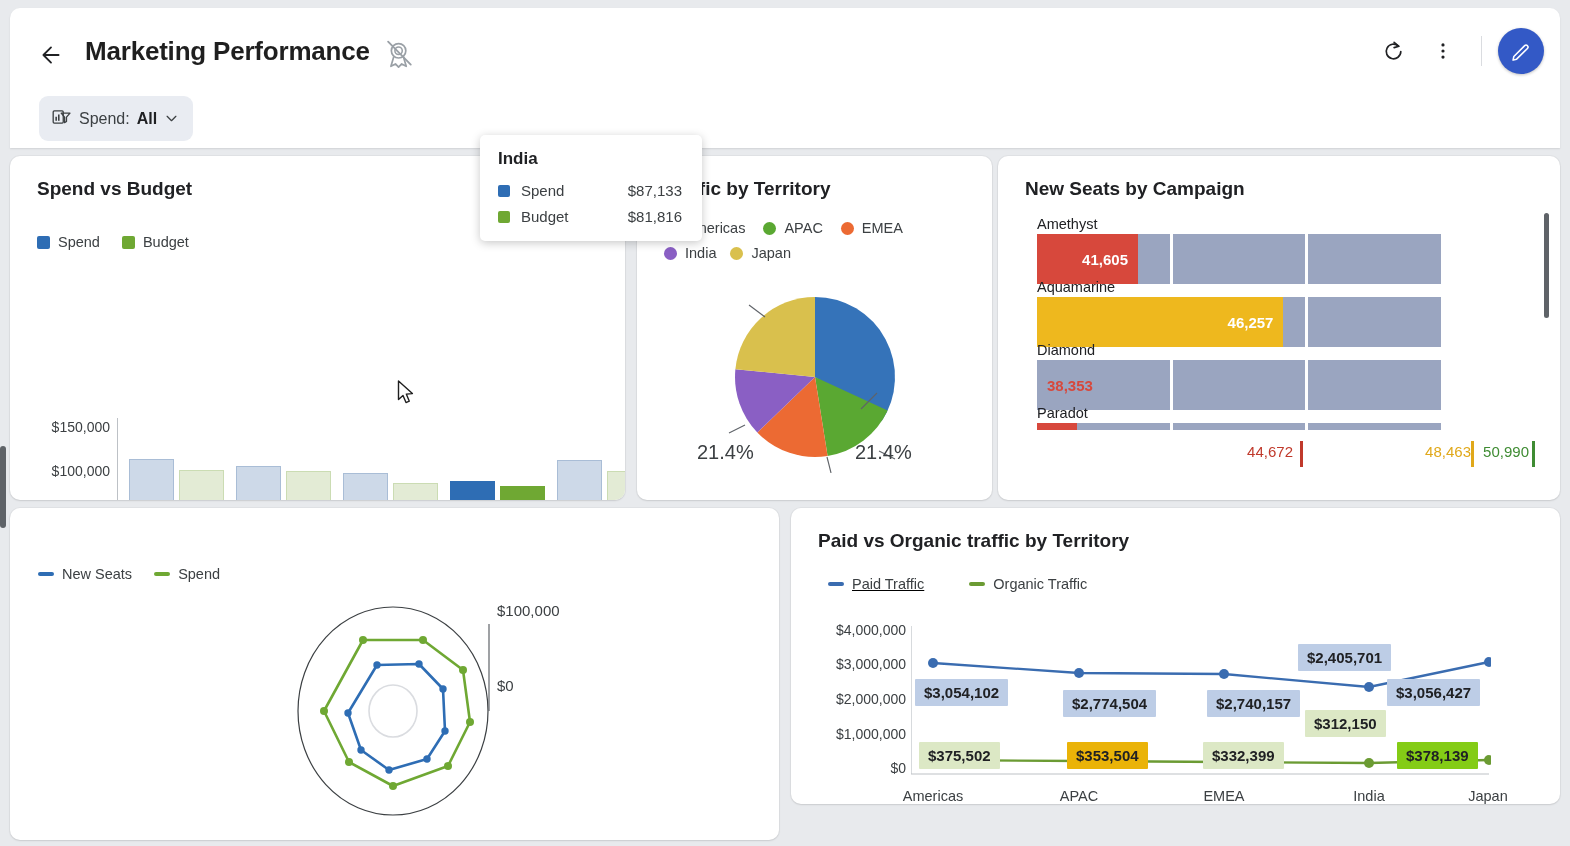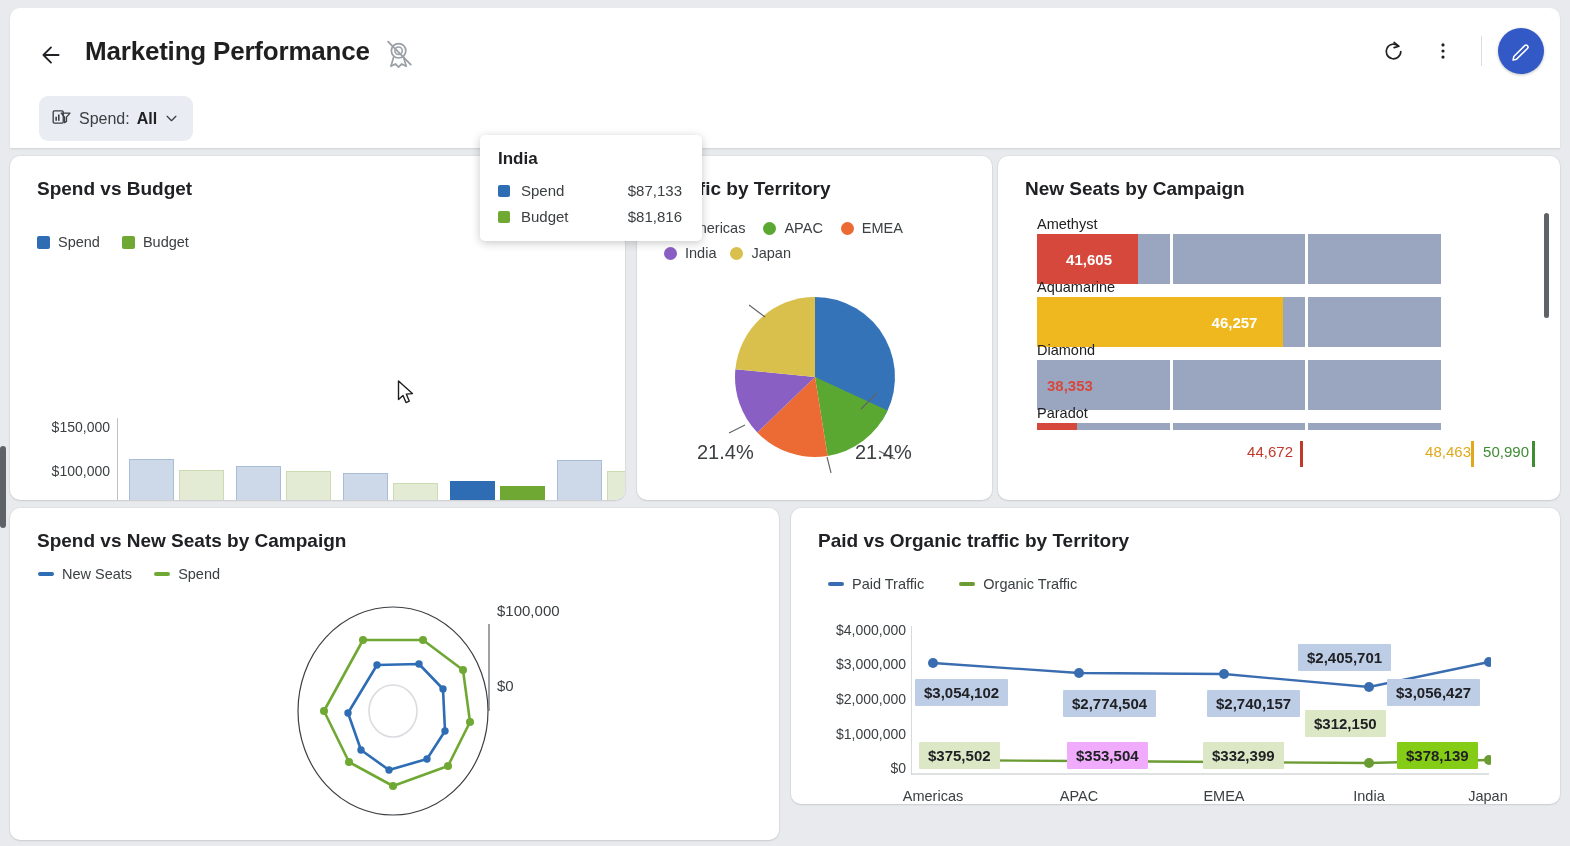--- a/index.html
+++ b/index.html
@@ -92,21 +92,21 @@
   .tt-sq { width: 12px; height: 12px; border-radius: 2px; margin-right: 11px; }
   .tt-name { font-size: 15px; color: #3c4043; }
   .tt-val { font-size: 15px; color: #3c4043; margin-left: auto; padding-left: 50px; }
 
   
   .seat-row { position: absolute; left: 39px; width: 404px; }
   .seat-label { font-size: 14.5px; color: #202124; }
   .seat-track { position: relative; height: 50px; margin-top: 2px; display: flex; gap: 3px; }
   .seat-seg { flex: 1; background: #9aa5c0; }
   .seat-fill { position: absolute; left: 0; top: 0; height: 100%; display: flex; align-items: center; justify-content: flex-end; }
-  .seat-fill span { color: #fff; font-size: 15px; font-weight: bold; padding-right: 26px; }
+  .seat-fill span { color: #fff; font-size: 15px; font-weight: bold; padding-right: 10px; }
   .seat-inner-label { position: absolute; left: 10px; top: 50%; transform: translateY(-50%); font-size: 15px; font-weight: bold; }
 
   .vscroll { position: absolute; width: 5px; border-radius: 3px; background: #5f6368; }
 
   
   .pie-label { position: absolute; font-size: 20px; color: #3c4043; }
 
   
   .pt-label {
     position: absolute; font-size: 15px; color: #202124; font-weight: bold;
@@ -347,21 +347,20 @@
 
       <div style="position:absolute; left:328px; top:2px; width:120px; text-align:right; font-size:15px; color:#e0a81a;">48,463</div>
       <div style="position:absolute; left:448px; top:0; width:3px; height:26px; background:#e0a81a;"></div>
 
       <div style="position:absolute; left:386px; top:2px; width:120px; text-align:right; font-size:15px; color:#3f8c33;">50,990</div>
       <div style="position:absolute; left:509px; top:0; width:3px; height:26px; background:#3f8c33;"></div>
     </div>
   </div>
 
   <div class="card" id="card-radar">
-    <div class="card-title">Spend vs New Seats by Campaign</div>
 
     <div class="legend" style="left:28px; top:58px;">
       <div class="lg-item">
         <div class="lg-line" style="background:#2e6db4"></div>
         <div class="lg-txt">New Seats</div>
       </div>
       <div class="lg-item">
         <div class="lg-line" style="background:#6fa833"></div>
         <div class="lg-txt">Spend</div>
       </div>
@@ -399,21 +398,21 @@
     </svg>
 
     <div style="position:absolute; left:487px; top:94px; font-size:15px; color:#3c4043;">$100,000</div>
     <div style="position:absolute; left:487px; top:169px; font-size:15px; color:#3c4043;">$0</div>
   </div>
 
   <div class="card" id="card-paid">
     <div class="card-title">Paid vs Organic traffic by Territory</div>
 
     <div class="legend" style="left:37px; top:68px;">
-      <div class="lg-item" style="margin-right:35px;">
+      <div class="lg-item" style="margin-right:45px;text-decoration:underline;">
         <div class="lg-line" style="background:#3a6cb0"></div>
         <div class="lg-txt">Paid Traffic</div>
       </div>
       <div class="lg-item">
         <div class="lg-line" style="background:#6b9b33"></div>
         <div class="lg-txt">Organic Traffic</div>
       </div>
     </div>
 
     <div class="ax-y" style="left:0px; top:114px; width:115px;">$4,000,000</div>
@@ -445,21 +444,21 @@
       </g>
     </svg>
 
     <div class="pt-label" style="left:124px; top:171px; background:#bdcde6;">$3,054,102</div>
     <div class="pt-label" style="left:272px; top:182px; background:#bdcde6;">$2,774,504</div>
     <div class="pt-label" style="left:416px; top:182px; background:#bdcde6;">$2,740,157</div>
     <div class="pt-label" style="left:507px; top:136px; background:#bdcde6;">$2,405,701</div>
     <div class="pt-label" style="left:596px; top:171px; background:#bdcde6;">$3,056,427</div>
 
     <div class="pt-label" style="left:128px; top:234px; background:#dce8c5;">$375,502</div>
-    <div class="pt-label" style="left:276px; top:234px; background:#f0abfc;">$353,504</div>
+    <div class="pt-label" style="left:276px; top:234px; background:#eab308;">$353,504</div>
     <div class="pt-label" style="left:412px; top:234px; background:#dce8c5;">$332,399</div>
     <div class="pt-label" style="left:514px; top:202px; background:#dce8c5;">$312,150</div>
     <div class="pt-label" style="left:606px; top:234px; background:#84cc16;">$378,139</div>
 
     <div class="ax-x" style="left:82px;  top:280px; width:120px;">Americas</div>
     <div class="ax-x" style="left:228px; top:280px; width:120px;">APAC</div>
     <div class="ax-x" style="left:373px; top:280px; width:120px;">EMEA</div>
     <div class="ax-x" style="left:518px; top:280px; width:120px;">India</div>
     <div class="ax-x" style="left:637px; top:280px; width:120px;">Japan</div>
   </div>

